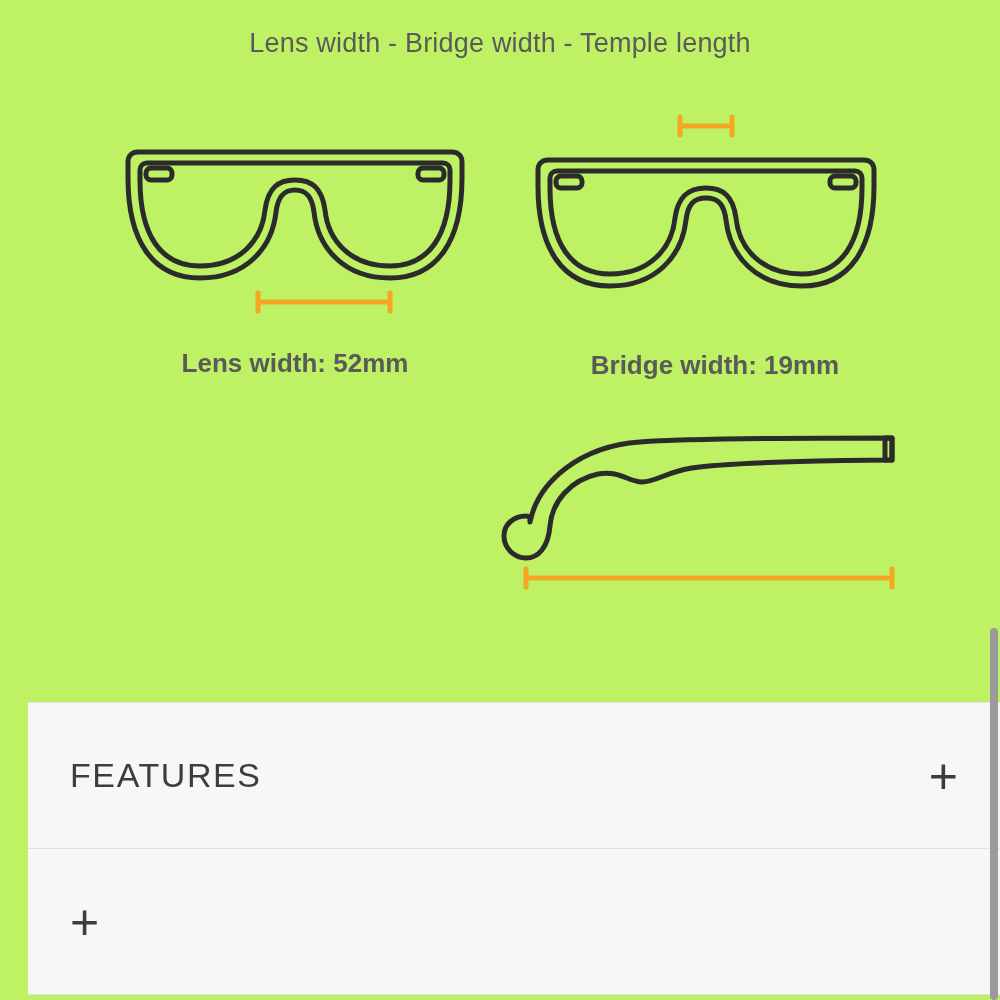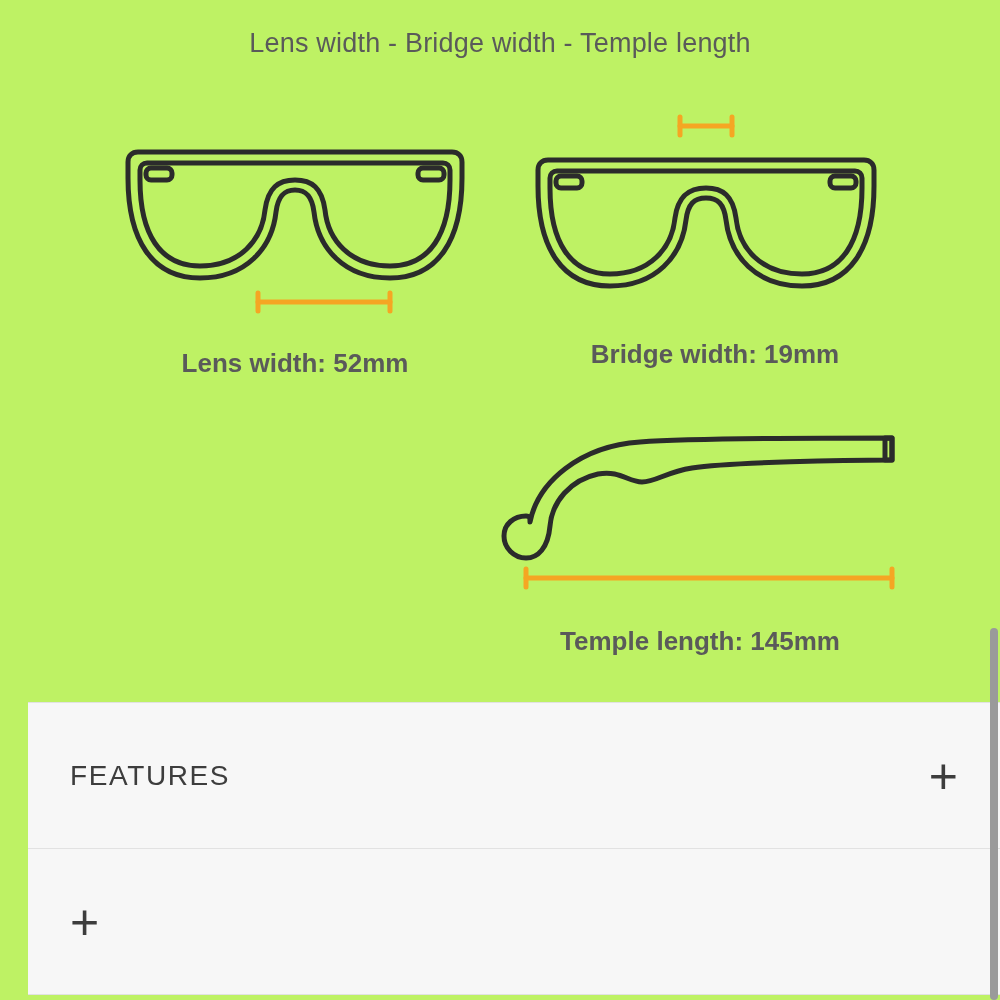--- a/index.html
+++ b/index.html
@@ -49,21 +49,21 @@
     font-size: 26px;
     color: #5a5a5a;
     white-space: nowrap;
   }
 
   .diag-lens  { left: 60px;  top: 10px;  width: 470px; }
   .diag-bridge{ left: 480px; top: 10px;  width: 470px; }
   .diag-temple{ left: 430px; top: 340px; width: 540px; }
 
   .diag-lens .caption   { margin-top: 14px; }
-  .diag-bridge .caption { margin-top: 5px; }
+  .diag-bridge .caption { margin-top: 16px; }
   .diag-temple .caption { margin-top: 12px; }
 
   
   .accordion {
     position: absolute;
     left: 28px;
     top: 702px;
     width: 972px;
     border-top: 1px solid #e2e2e2;
   }
@@ -72,21 +72,21 @@
     background: #f7f7f7;
     border-bottom: 1px solid #e2e2e2;
     display: flex;
     align-items: center;
     justify-content: space-between;
     padding: 0 42px 0 42px;
     box-sizing: border-box;
     cursor: pointer;
   }
   .acc-label {
-    font-size: 28px;
+    font-size: 34px;
     color: #3d3d3d;
     letter-spacing: 1.6px;
     font-weight: 400;
   }
   .acc-plus {
     font-size: 50px;
     color: #3d3d3d;
     line-height: 1;
     font-weight: 300;
     user-select: none;
@@ -159,21 +159,20 @@
         <g fill="none" stroke="#2b2b2b" stroke-width="5" stroke-linejoin="round" stroke-linecap="round">
           <path d="M100 92 C108 52 150 16 210 12 C265 8 420 8 462 8 L462 30 C420 30 300 32 262 38 C236 42 226 52 212 52 C198 52 190 40 168 44 C140 50 122 72 120 96 C118 118 108 128 96 128 C84 128 74 118 74 106 C74 94 84 86 96 86 C100 86 100 88 100 92 Z"></path>
           <path d="M455 8 L462 8 L462 30 L455 30 Z"></path>
         </g>
         <g stroke="#f5a623" stroke-width="5" stroke-linecap="round">
           <line x1="96" y1="148" x2="462" y2="148"></line>
           <line x1="96" y1="139" x2="96" y2="157"></line>
           <line x1="462" y1="139" x2="462" y2="157"></line>
         </g>
       </svg>
-      <div class="caption">Temple length: 145mm</div>
     </div>
 
   </div>
 
   <div class="accordion">
 
     <div class="acc-row">
       <span class="acc-label">FEATURES</span>
       <span class="acc-plus">+</span>
     </div>

